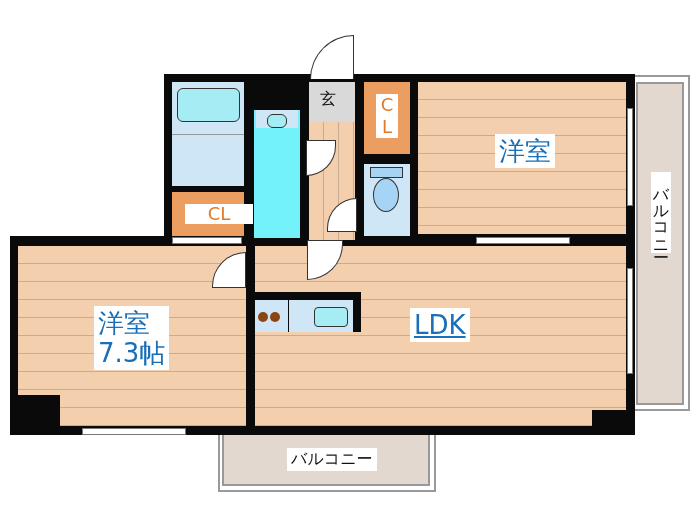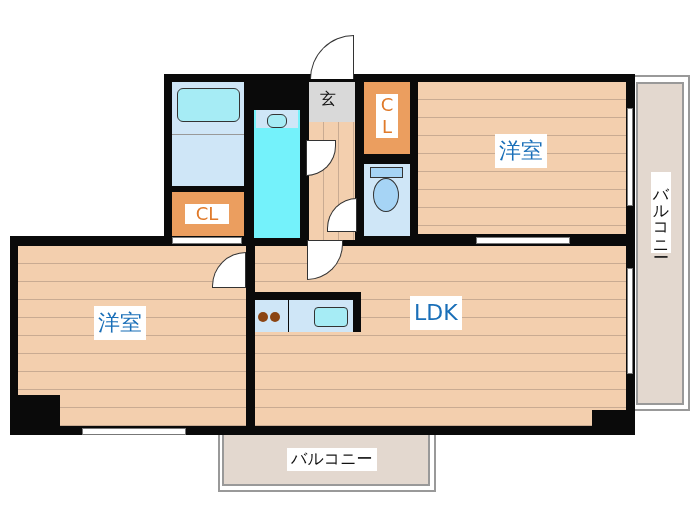--- a/index.html
+++ b/index.html
@@ -7,21 +7,21 @@
   .a{position:absolute;box-sizing:border-box;}
   .wall{background:#0a0a0a;}
   .floor{background-color:#f3cfae;background-image:repeating-linear-gradient(to bottom,transparent 0,transparent 17px,#c9ab92 17px,#c9ab92 18px);}
   .bath{background:#cfe6f7;}
   .cl{background:#eb9e5f;}
   .cyan{background:#74f2fb;}
   .gray{background:#d9d9d9;}
   .balc{background:#e3d8cf;border:2px solid #999;}
   .balc-outer{border:2px solid #999;background:#fff;}
   .win{background:#fff;border:1px solid #777;}
-  .lbl{background:#fff;color:#1a6fb8;font-size:22px;line-height:30px;padding:2px 4px;}
+  .lbl{background:#fff;color:#1a6fb8;font-size:26px;line-height:30px;padding:2px 4px;}
   .lbl-cl{background:#fff;color:#e07a2a;font-size:18px;line-height:20px;text-align:center;}
   .lbl-blk{background:#fff;color:#111;font-size:16px;}
   .door{background:#fff;border:1.5px solid #333;}
 </style>
 </head>
 <body>
 
 <div class="a balc-outer" style="left:632px;top:75px;width:58px;height:336px;"></div>
 <div class="a balc" style="left:636px;top:82px;width:48px;height:323px;"></div>
 <div class="a lbl-blk" style="left:651px;top:172px;width:20px;writing-mode:vertical-rl;padding:4px 0;">バルコニー</div>
@@ -35,41 +35,42 @@
 
 <div class="a floor" style="left:418px;top:82px;width:208px;height:152px;"></div>
 <div class="a lbl" style="left:495px;top:134px;">
   <div>洋室</div>
 </div>
 
 <div class="a floor" style="left:18px;top:246px;width:228px;height:180px;"></div>
 <div class="a wall" style="left:18px;top:395px;width:42px;height:33px;"></div>
 <div class="a lbl" style="left:94px;top:306px;">
   <div>洋室</div>
+  <div>7.3帖</div>
 </div>
 
 <div class="a floor" style="left:255px;top:246px;width:371px;height:180px;"></div>
 <div class="a wall" style="left:592px;top:410px;width:36px;height:20px;"></div>
-<div class="a lbl" style="left:410px;top:296px;">
+<div class="a lbl" style="left:410px;top:308px;text-decoration:underline;">
   <div>LDK</div>
 </div>
 
 <div class="a wall" style="left:253px;top:292px;width:108px;height:40px;"></div>
 <div class="a bath" style="left:255px;top:300px;width:33px;height:32px;"></div>
 <div class="a" style="left:258px;top:312px;width:10px;height:10px;border-radius:50%;background:#8b4513;"></div>
 <div class="a" style="left:270px;top:312px;width:10px;height:10px;border-radius:50%;background:#8b4513;"></div>
 <div class="a bath" style="left:289px;top:300px;width:64px;height:32px;"></div>
 <div class="a" style="left:314px;top:307px;width:34px;height:20px;background:#a6ecf5;border:1.5px solid #333;border-radius:4px;"></div>
 
 <div class="a bath" style="left:172px;top:82px;width:72px;height:72px;"></div>
 <div class="a" style="left:177px;top:88px;width:63px;height:34px;background:#a6ecf5;border:1.5px solid #333;border-radius:6px;"></div>
 <div class="a bath" style="left:172px;top:134px;width:72px;height:52px;border-top:1px solid #999;"></div>
 
 <div class="a cl" style="left:172px;top:192px;width:72px;height:44px;"></div>
-<div class="a lbl-cl" style="left:185px;top:204px;width:44px;">CL</div>
+<div class="a lbl-cl" style="left:185px;top:204px;width:68px;">CL</div>
 
 <div class="a cyan" style="left:254px;top:110px;width:46px;height:128px;"></div>
 <div class="a bath" style="left:256px;top:110px;width:42px;height:18px;"></div>
 <div class="a" style="left:267px;top:114px;width:20px;height:14px;background:#a6ecf5;border:1.5px solid #333;border-radius:6px;"></div>
 
 <div class="a gray" style="left:309px;top:82px;width:46px;height:40px;"></div>
 <div class="a" style="left:320px;top:89px;font-size:16px;color:#111;">玄</div>
 <div class="a floor" style="left:309px;top:122px;width:46px;height:118px;background-image:repeating-linear-gradient(to right,transparent 0,transparent 14px,#c9ab92 14px,#c9ab92 15px);"></div>
 
 <div class="a cl" style="left:364px;top:82px;width:46px;height:72px;"></div>

